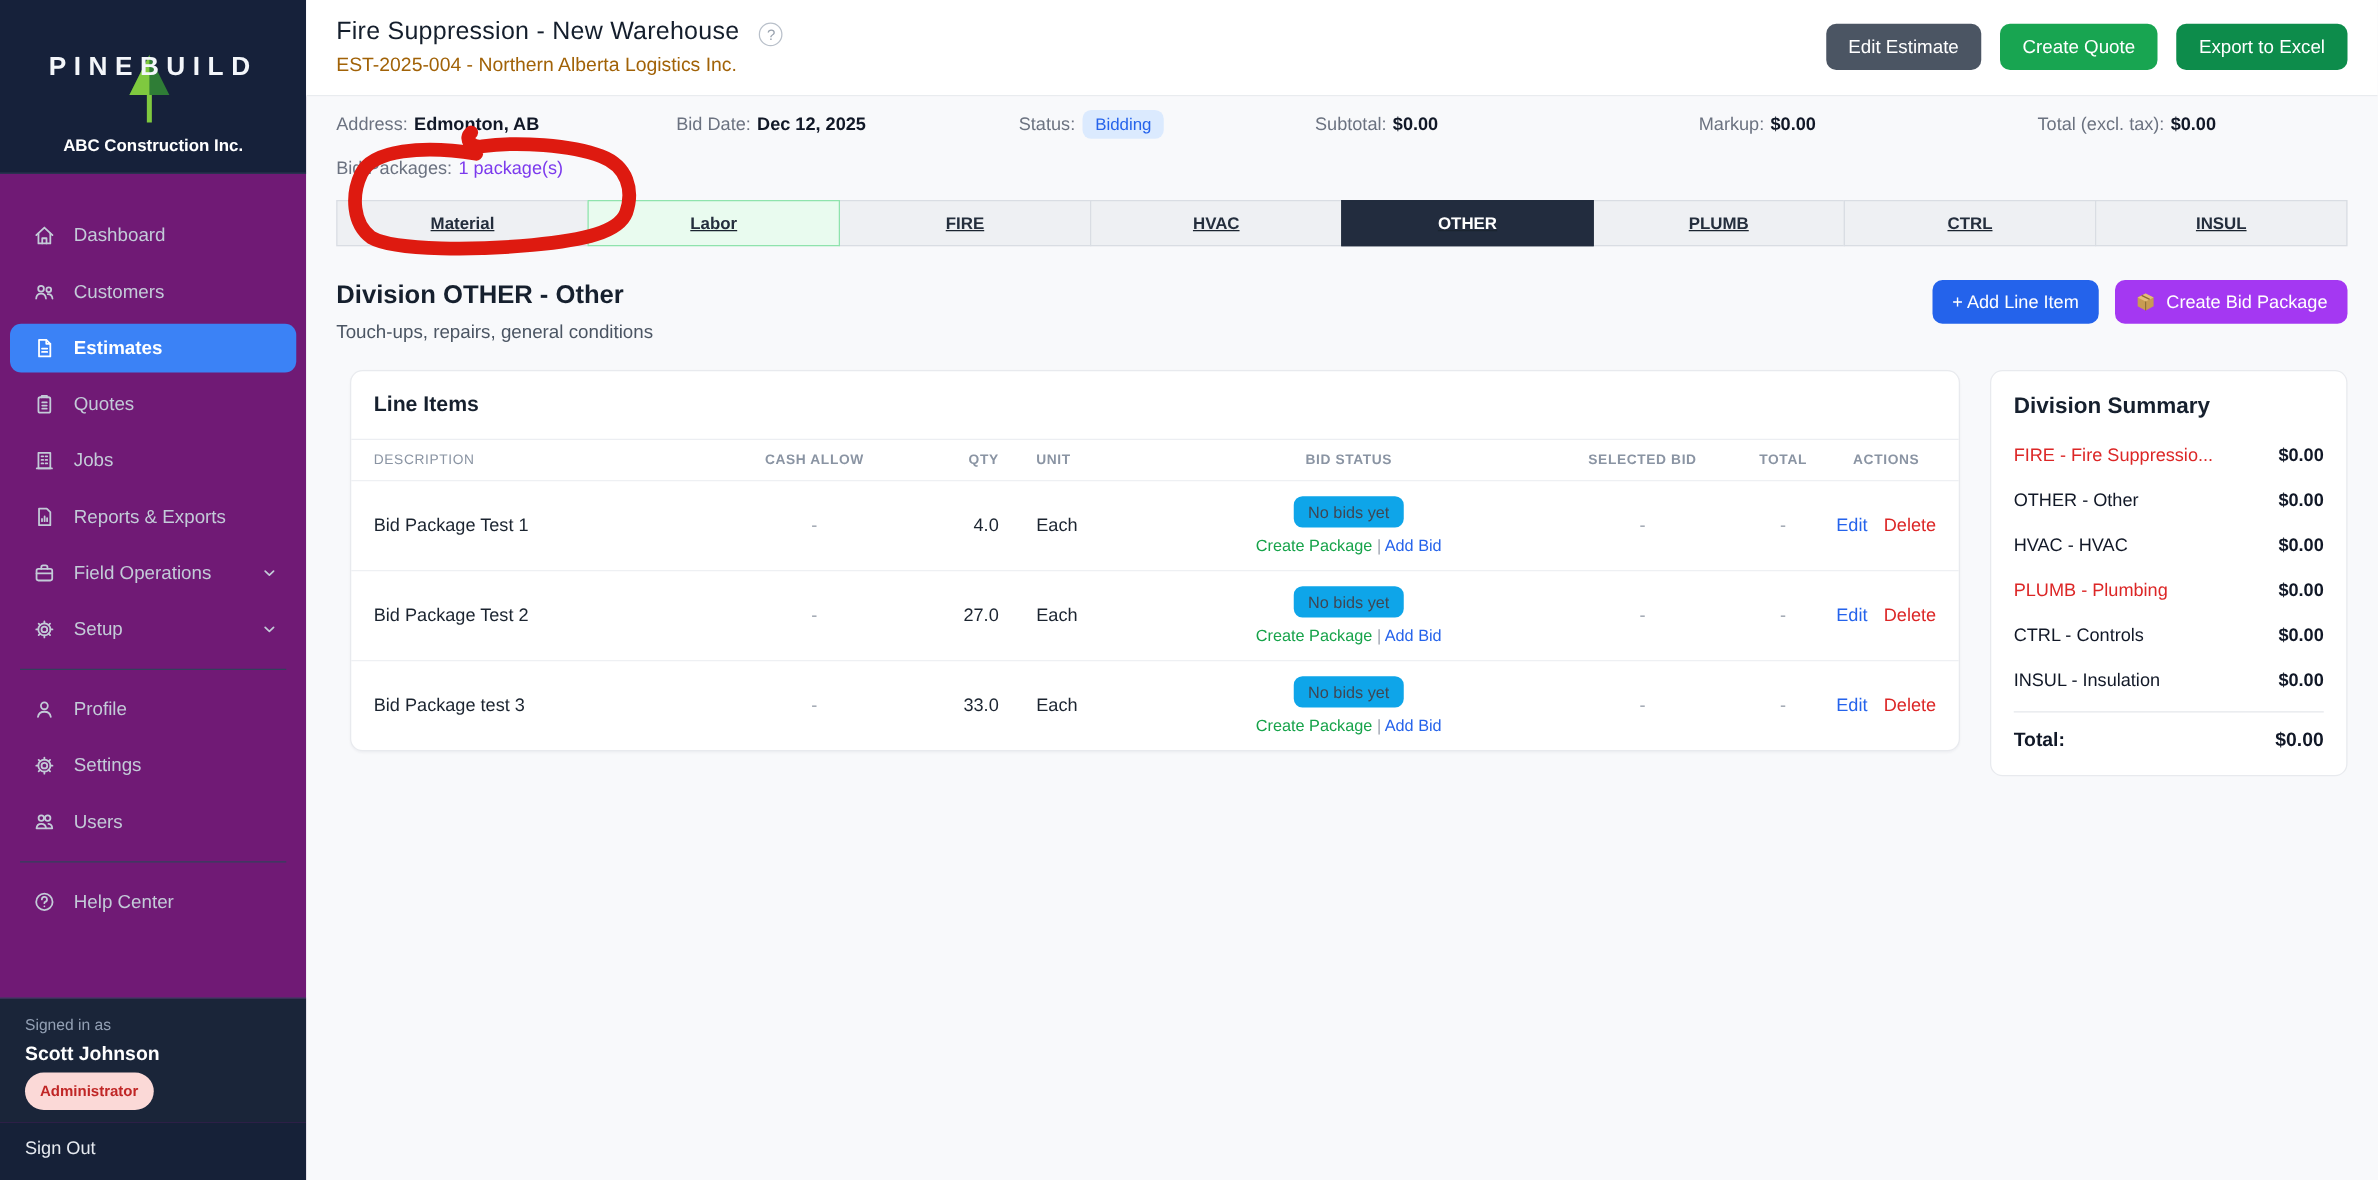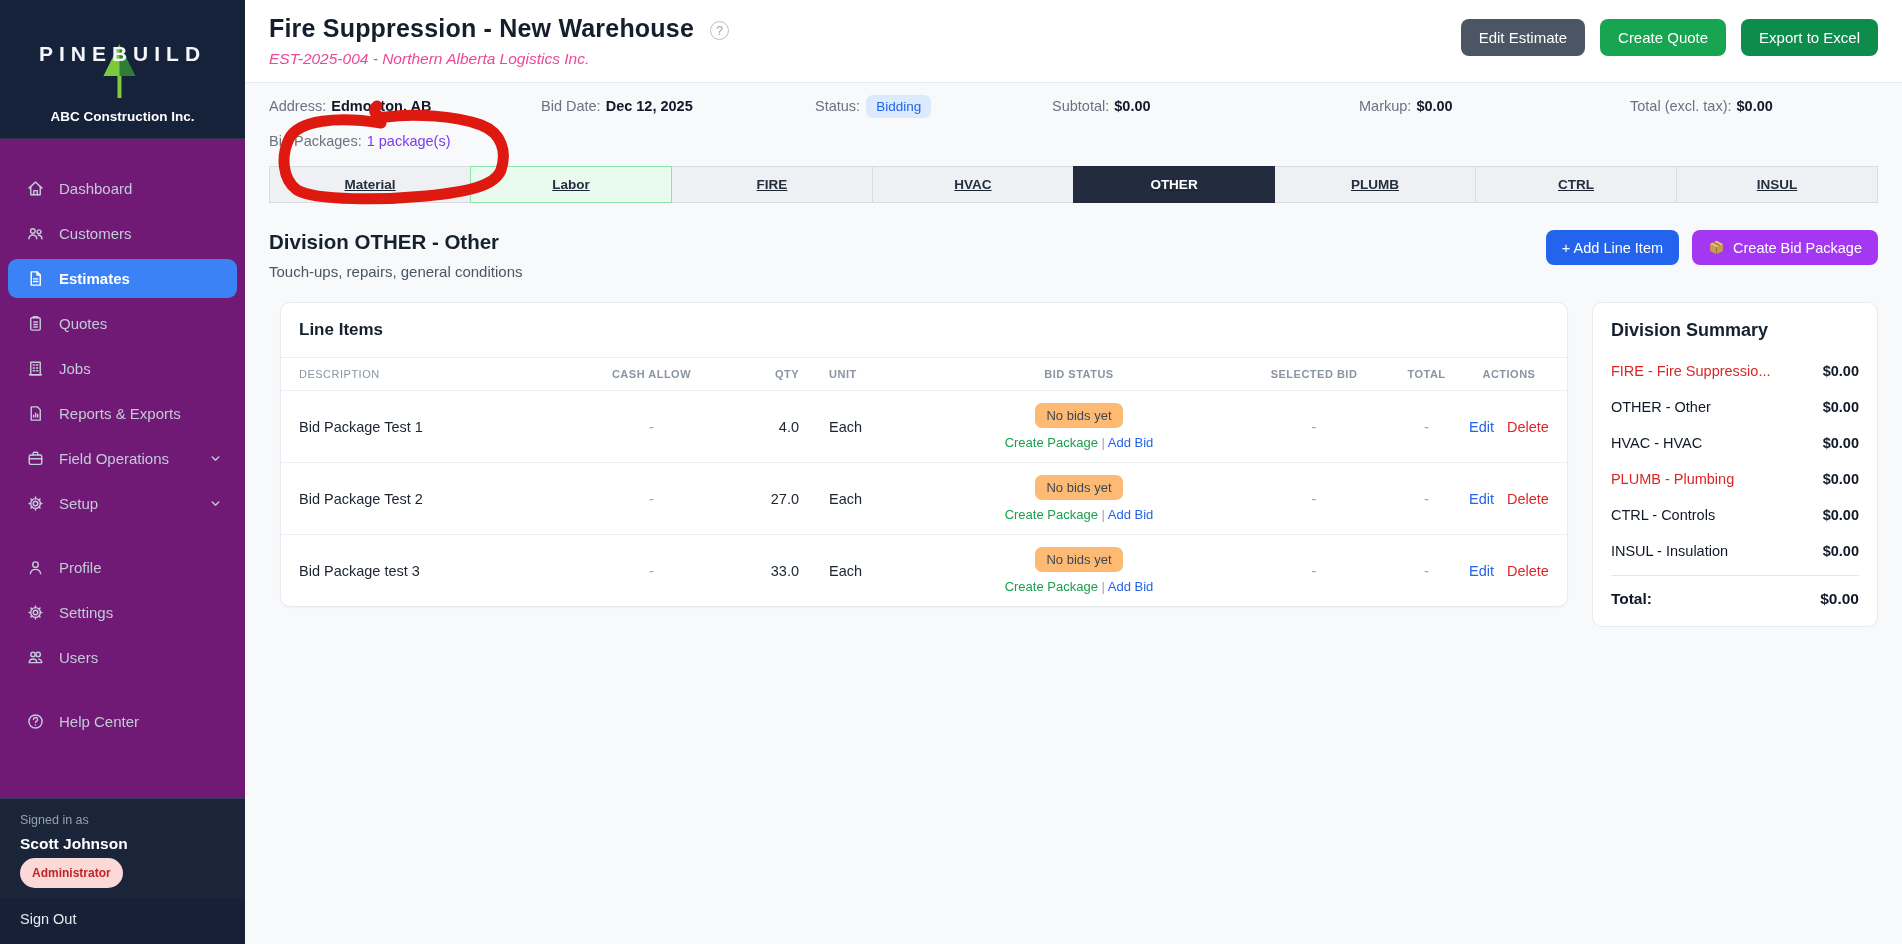--- a/index.html
+++ b/index.html
@@ -26,23 +26,23 @@
   .user-name { color:#ffffff; font-size:15.5px; font-weight:700; margin-top:8px; }
   .role-badge { display:inline-block; margin-top:5px; background:#fbd9d7; color:#c02626; font-size:12px; font-weight:700; padding:8px 12px; border-radius:999px; }
   .signout-block { background:#162138; padding:12px 20px 16px; }
   .signout-link { color:#e7ebf1; font-size:14.5px; cursor:pointer; }
 
   
   .content { position:absolute; left:245px; top:0; width:1657px; height:944px; background:#f8f9fb; }
   .page-header { background:#ffffff; padding:14px 24px 14px; border-bottom:1px solid #e9ecef; display:flex; align-items:flex-start; }
   .title-wrap { flex:1; }
   .title-row { display:flex; align-items:center; gap:16px; }
-  .page-title { font-size:25px; font-weight:700; color:#141e2c; letter-spacing:.2px; }
+  .page-title { font-size:20px; font-weight:400; color:#141e2c; letter-spacing:.2px; }
   .help-circ { width:19px; height:19px; border:1.6px solid #b9c0ca; color:#9aa3af; border-radius:50%; font-size:12px; display:flex; align-items:center; justify-content:center; margin-top:4px; }
-  .page-sub { color:#ec4899; font-size:15.5px; margin-top:7px;font-style:italic; }
+  .page-sub { color:#a16207; font-size:15.5px; margin-top:7px; }
   .hdr-buttons { display:flex; gap:15px; padding-top:5px; }
   .btn { border:none; border-radius:8px; color:#fff; font-size:15px; font-weight:500; padding:10px 18px; cursor:pointer; font-family:inherit; }
   .btn-slate { background:#4b5563; }
   .btn-green { background:#18a551; }
   .btn-dgreen { background:#0d8c4b; }
 
   .info-section { position:relative; height:83px; }
   .info-item { position:absolute; top:15px; font-size:14.5px; color:#6b7280; white-space:nowrap; }
   .info-item b { color:#111827; font-weight:700; margin-left:5px; }
   .status-badge { background:#dbeafe; color:#2563eb; font-size:13.5px; font-weight:500; padding:4px 10px; border-radius:7px; margin-left:6px; }
@@ -71,21 +71,21 @@
   .t-row { display:flex; align-items:center; padding:12px 18px; border-top:1px solid #eef0f3; min-height:69px; font-size:14.5px; }
   .c-desc { width:290px; font-weight:500; }
   .c-cash { width:125px; text-align:center; }
   .c-qty { width:85px; text-align:right; }
   .c-unit { width:115px; padding-left:30px; }
   .c-bid { width:330px; text-align:center; }
   .c-sel { width:140px; text-align:center; }
   .c-tot { width:85px; text-align:center; }
   .c-act { flex:1; text-align:center; }
   .dash { color:#9ca3af; }
-  .bid-badge { display:inline-block; background:#fdba74; color:#3f4754; font-size:13px; padding:5px 11px; border-radius:7px; }
+  .bid-badge { display:inline-block; background:#0ea5e9; color:#3f4754; font-size:13px; padding:5px 11px; border-radius:7px; }
   .bid-links { margin-top:7px; font-size:13px; color:#9ca3af; }
   .lnk-green { color:#16a34a; cursor:pointer; }
   .lnk-blue { color:#2563eb; cursor:pointer; }
   .lnk-red { color:#dc2626; cursor:pointer; }
   .act-links a { text-decoration:none; font-size:14.5px; cursor:pointer; }
   .act-links .lnk-blue { margin-right:13px; }
 
   .sum-card { width:296px; padding:17px 18px 18px; }
   .sum-title { font-size:18px; font-weight:700; color:#16202e; margin-bottom:12px; }
   .sum-row { display:flex; justify-content:space-between; padding:10px 0; font-size:14.5px; color:#111827; }

